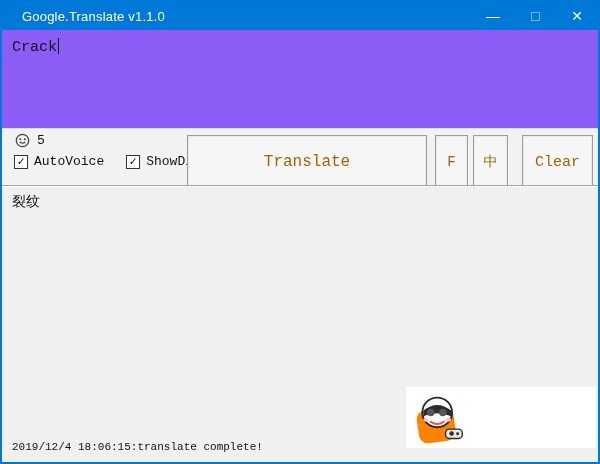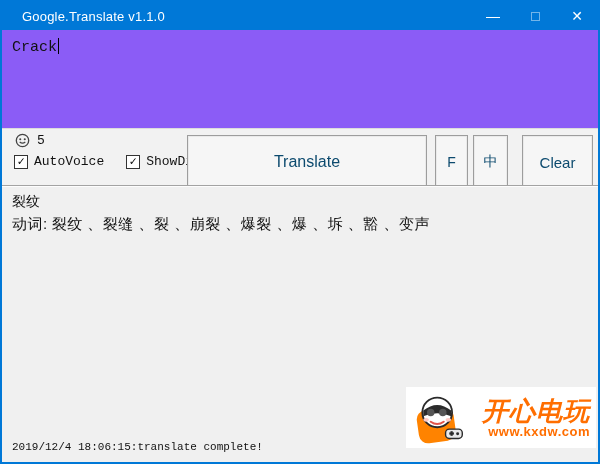--- a/index.html
+++ b/index.html
@@ -86,22 +86,23 @@
     display:flex;align-items:center;justify-content:center;
     font-size:12px;font-weight:bold;color:#000;
     line-height:1;
   }
   .btn{
     position:absolute;top:6px;height:54px;
     background:#f6f6f6;
     border:1px solid #9d9d9d;
     box-shadow:inset 0 0 0 1px #eaeaea;
     display:flex;align-items:center;justify-content:center;
-    font-size:15px;color:#0c4a6e;
+    font-size:15px;color:#a16207;
     cursor:default;
+    font-family:Liberation Mono, monospace;
   }
   .btn-translate{left:185px;width:240px;font-size:16px;}
   .btn-f{left:433px;width:33px;font-size:14px;}
   .btn-zh{left:471px;width:35px;font-size:14px;}
   .btn-clear{left:520px;width:71px;}
   
   .divider{
     position:absolute;left:0;top:183px;right:0;height:0;
     border-top:1px solid #a3a3a3;
     border-bottom:1px solid #fdfdfd;
@@ -201,41 +202,36 @@
     <div class="btn btn-translate">Translate</div>
     <div class="btn btn-f">F</div>
     <div class="btn btn-zh">中</div>
     <div class="btn btn-clear">Clear</div>
   </div>
 
   <div class="divider"></div>
 
   <div class="results">
     <p class="headword">裂纹</p>
-    <p class="result-line"><span class="pos-label">动词:</span><span>裂纹 、裂缝 、裂 、崩裂 、爆裂 、爆 、坼 、豁 、变声</span></p>
   </div>
 
   <div class="watermark">
     <svg class="wm-mascot" viewBox="0 0 60 56">
       <rect x="6" y="18" width="40" height="36" rx="10" fill="#ff8300" transform="rotate(-8 26 36)"></rect>
       <circle cx="27" cy="22" r="16" fill="#ffffff" stroke="#2b2b2b" stroke-width="2"></circle>
       <path d="M12 20 Q27 8 42 20 L42 26 Q27 20 12 26 Z" fill="#2b2b2b"></path>
       <circle cx="20" cy="22" r="4" fill="#555"></circle>
       <circle cx="33" cy="22" r="4" fill="#555"></circle>
       <path d="M20 32 Q27 37 34 32" fill="none" stroke="#e2554a" stroke-width="2.2" stroke-linecap="round"></path>
       <ellipse cx="15" cy="30" rx="3" ry="2" fill="#ffc9c4"></ellipse>
       <ellipse cx="39" cy="30" rx="3" ry="2" fill="#ffc9c4"></ellipse>
       <rect x="36" y="40" width="18" height="10" rx="4" fill="#e9e9e9" stroke="#2b2b2b" stroke-width="1.5"></rect>
       <circle cx="49" cy="45" r="1.6" fill="#2b2b2b"></circle>
       <rect x="40" y="43.5" width="5" height="2.4" fill="#2b2b2b"></rect>
       <rect x="41.3" y="42.2" width="2.4" height="5" fill="#2b2b2b"></rect>
     </svg>
-    <div class="wm-text">
-      <span class="wm-brand" style="color: rgb(255, 110, 0);">开心电玩</span>
-      <span class="wm-url" style="color: rgb(255, 110, 0);">www.kxdw.com</span>
-    </div>
   </div>
 
   <div class="statusbar">
     <span>2019/12/4 18:06:15:translate complete!</span>
   </div>
 
 </div>
 
 </body></html>

